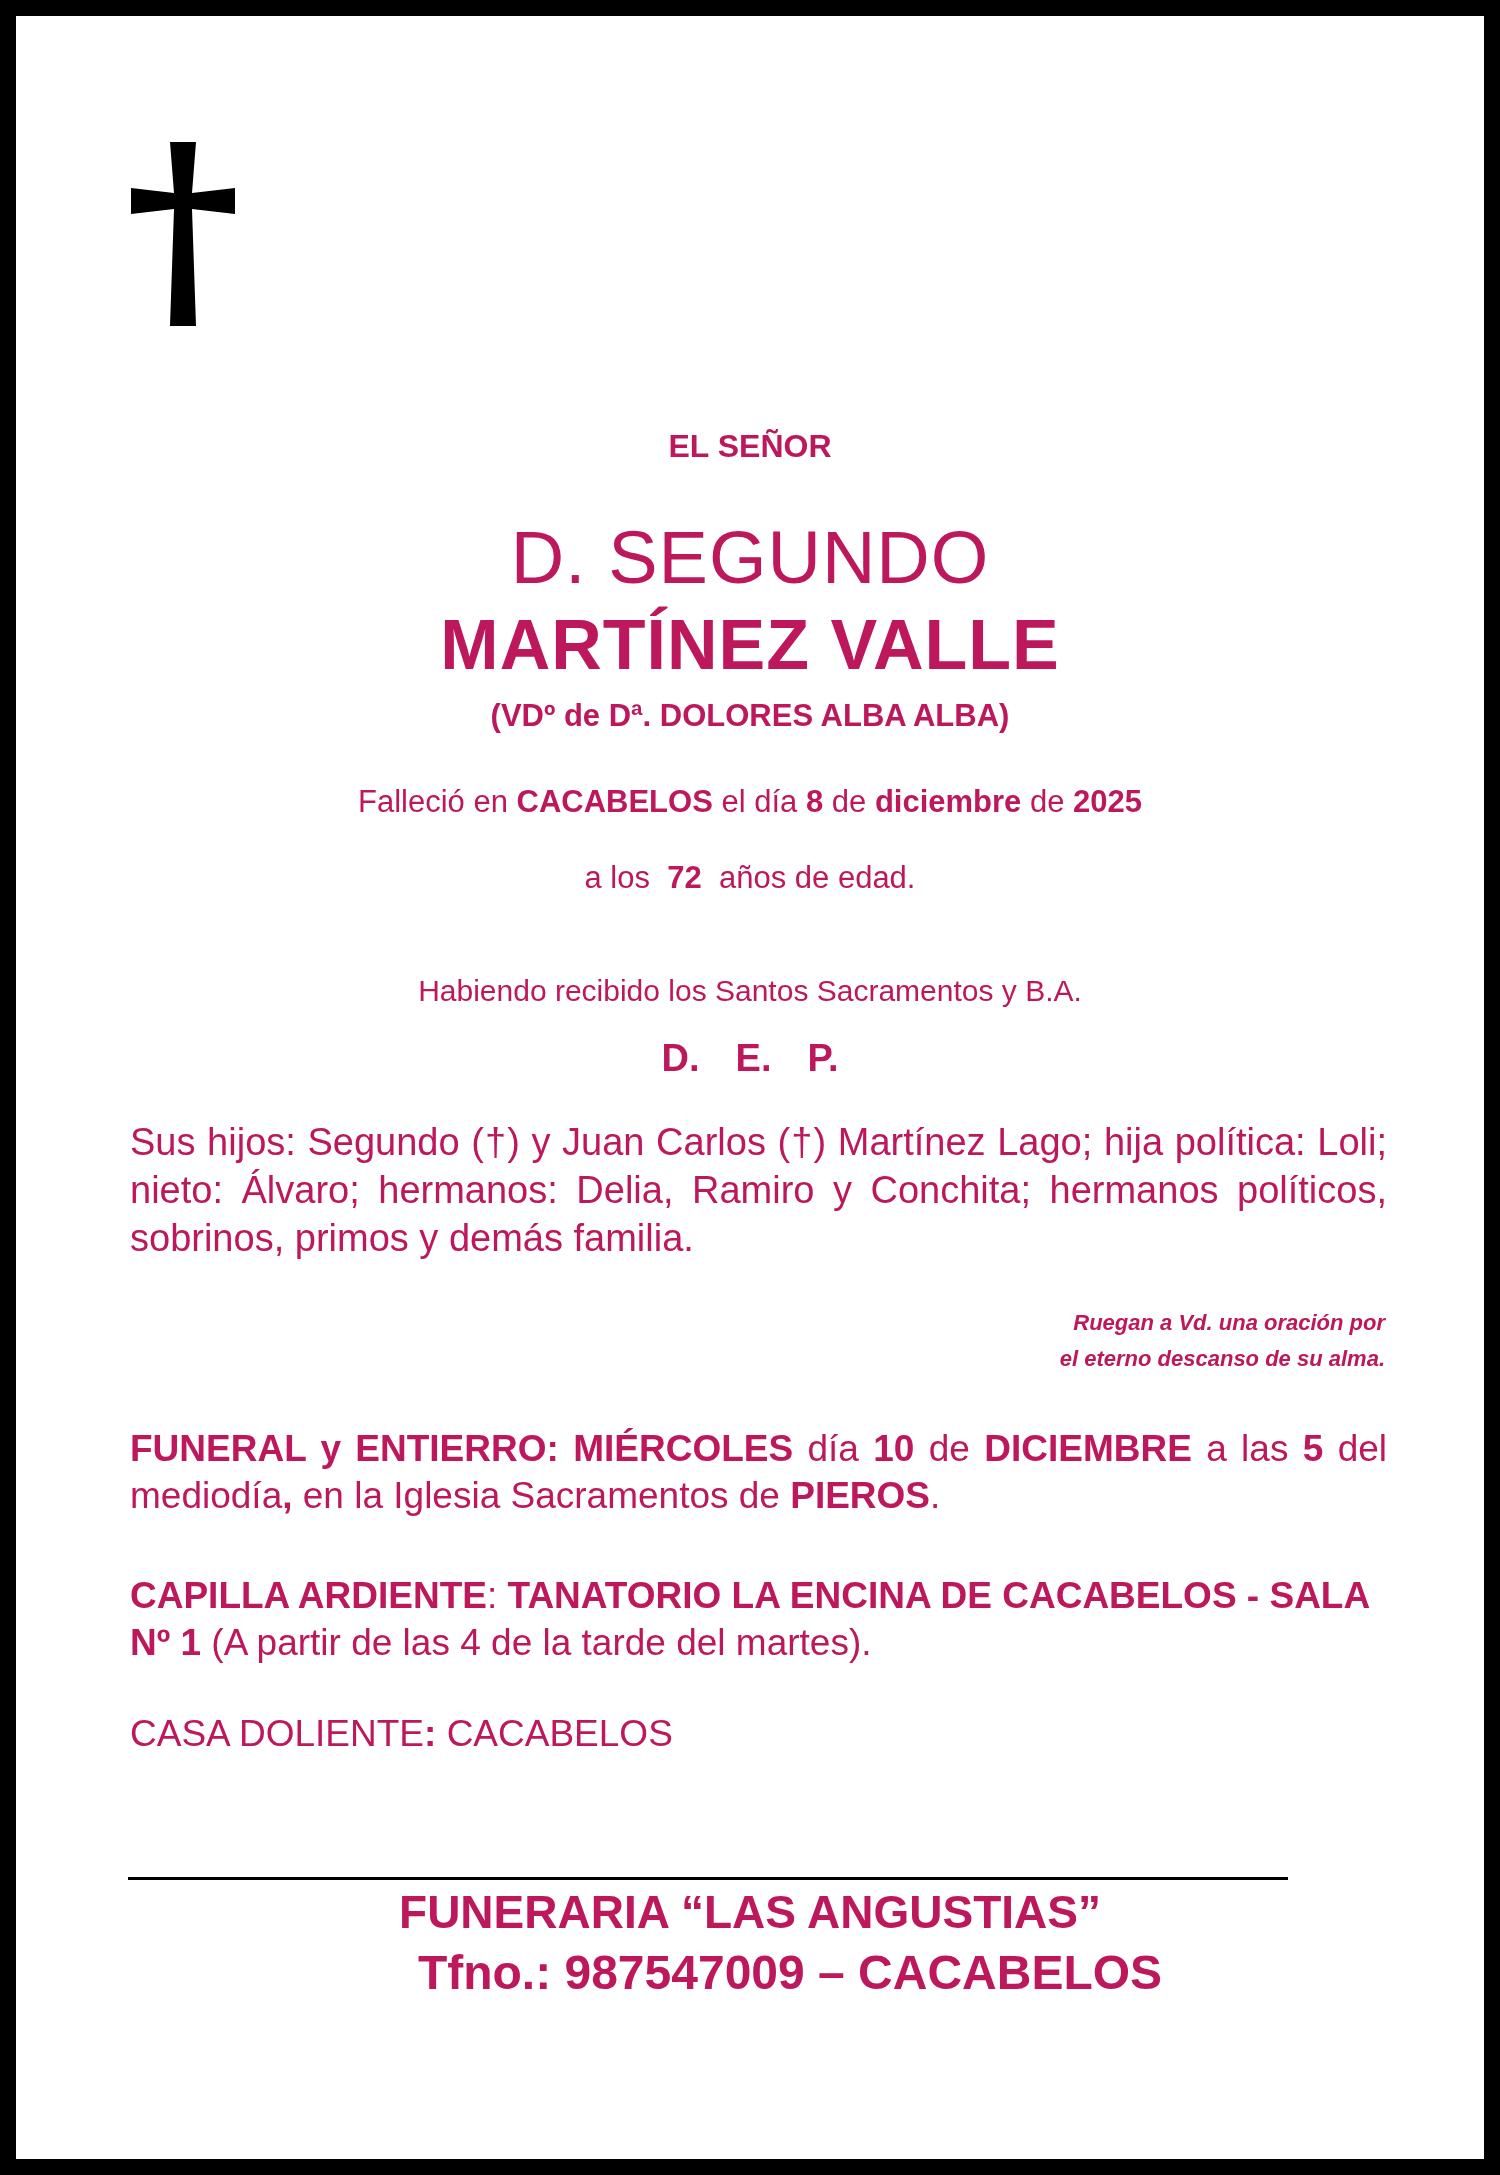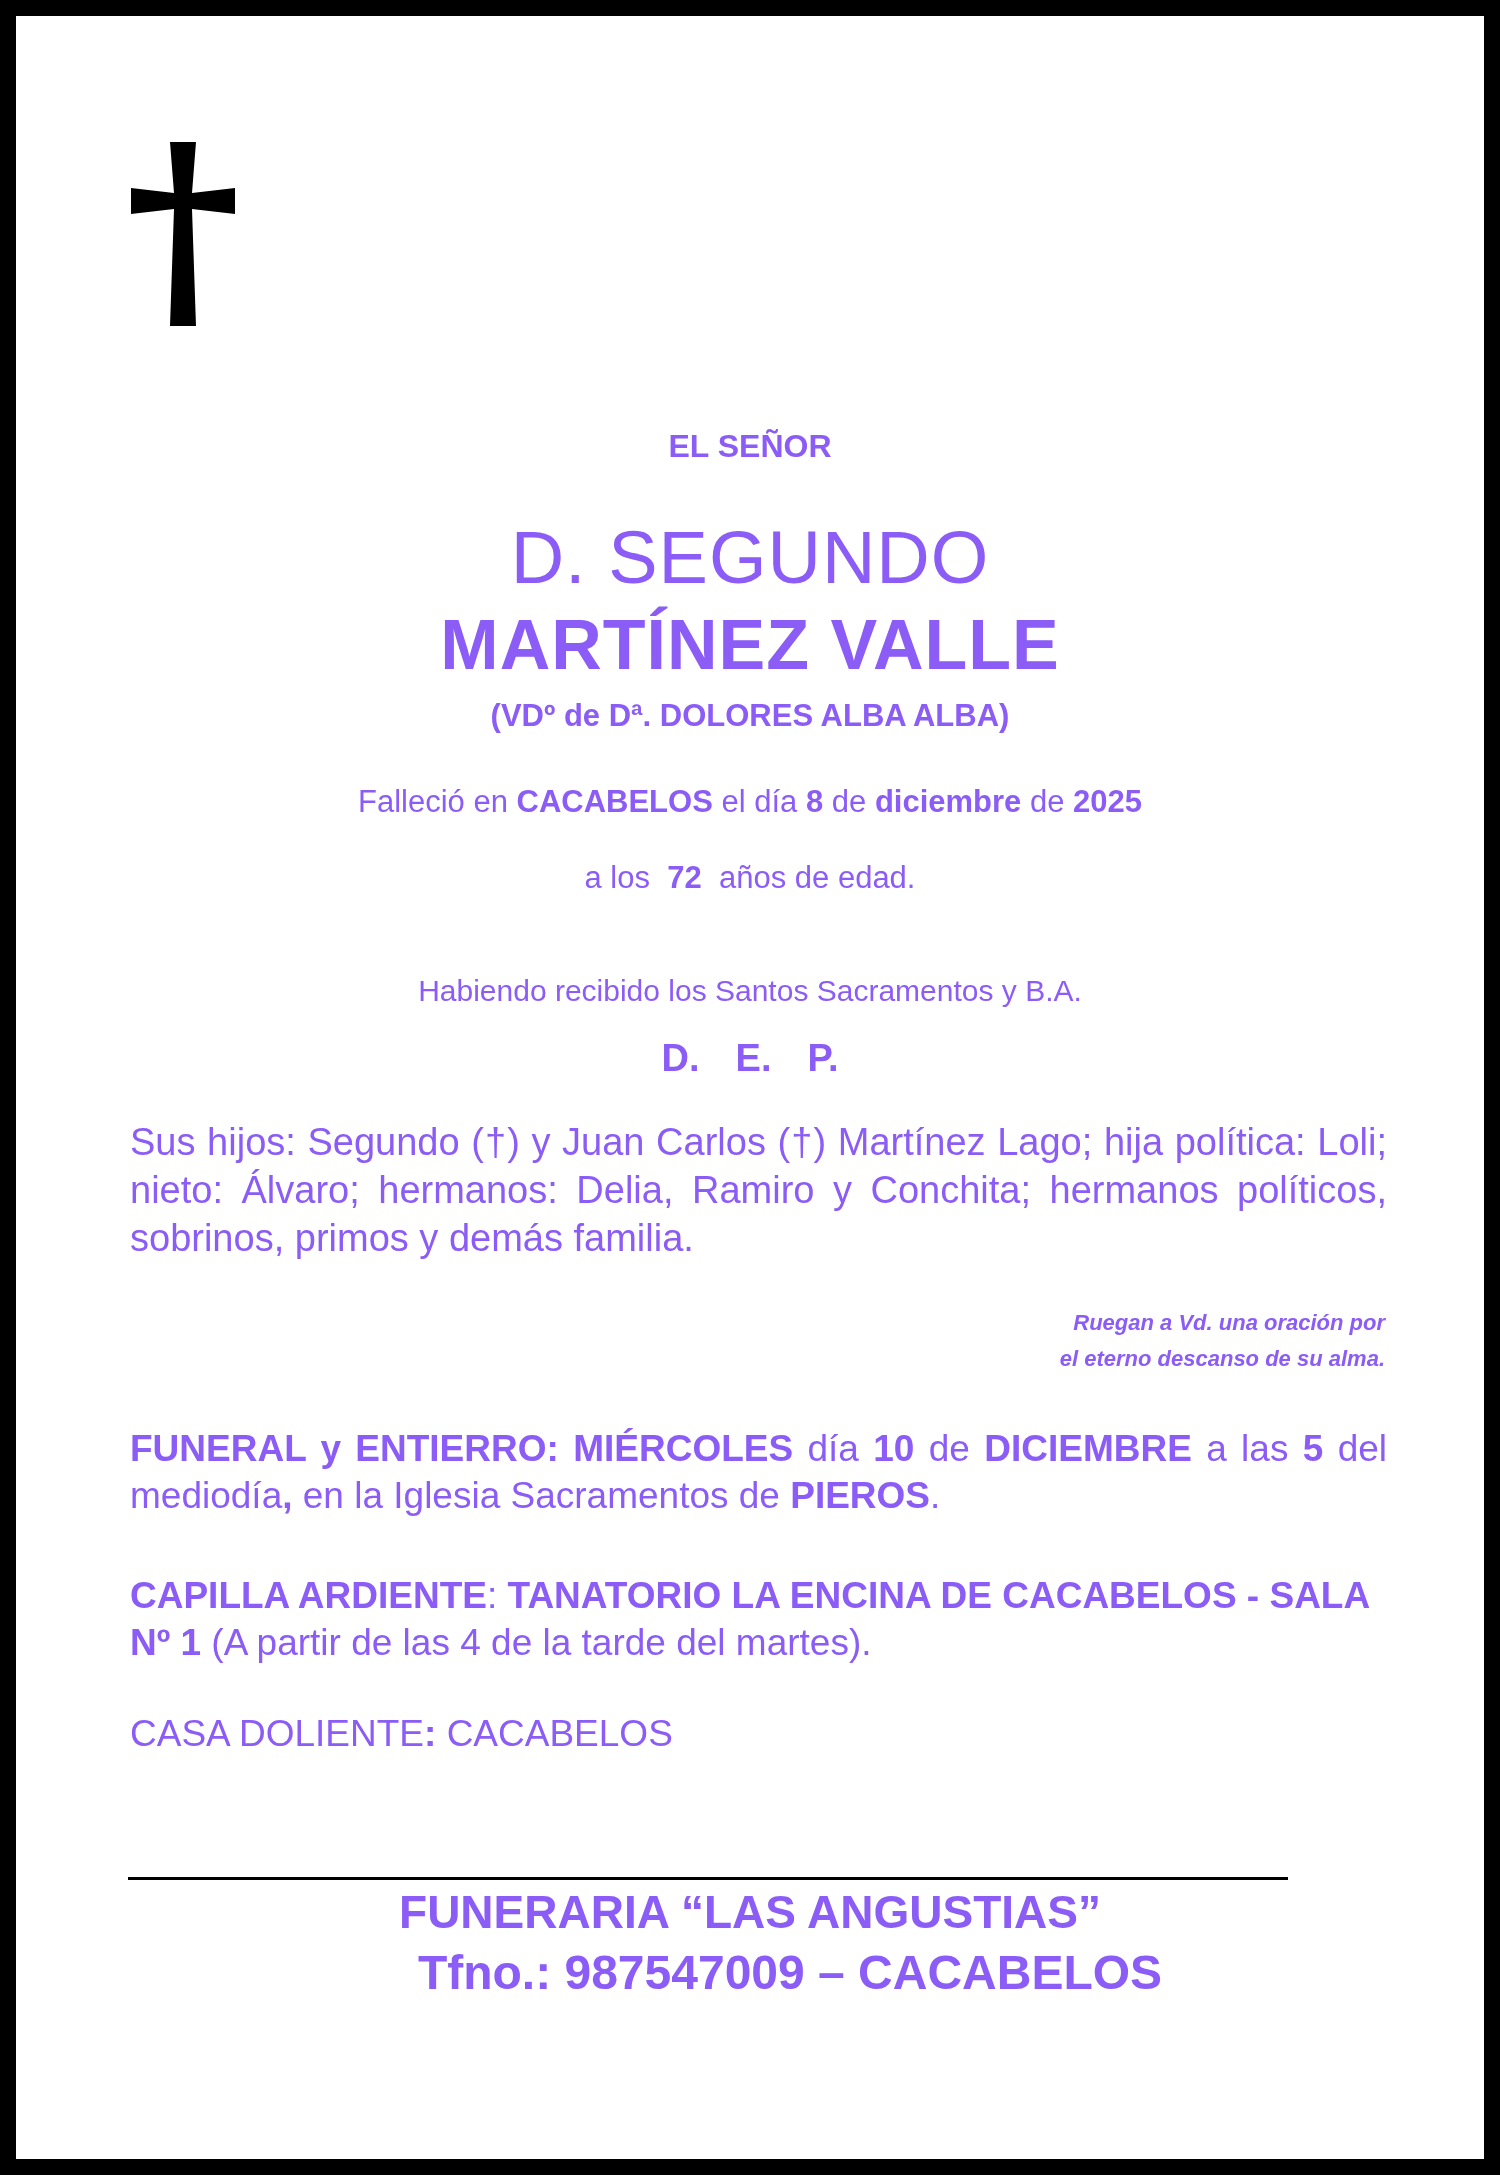--- a/index.html
+++ b/index.html
@@ -1,21 +1,21 @@
 <!DOCTYPE html>
 <html><head>
 <meta charset="utf-8">
 <style>
   html, body { margin: 0; padding: 0; background: #ffffff; }
   body { width: 1500px; height: 2175px; position: relative; overflow: hidden; }
   .frame {
     position: absolute; left: 0; top: 0; width: 1500px; height: 2175px;
     box-sizing: border-box; border: 16px solid #000000; background: #ffffff;
   }
-  .sans { font-family: "Liberation Sans", "DejaVu Sans", sans-serif; color: #8b5cf6; }
+  .sans { font-family: "Liberation Sans", "DejaVu Sans", sans-serif; color: #be185d; }
   .cross { position: absolute; left: 131px; top: 140px; width: 108px; height: 188px; }
   .center { position: absolute; left: 0; width: 1500px; text-align: center; }
   .el-senor { top: 428px; font-size: 32px; font-weight: bold; }
   .name1 { top: 515px; font-size: 74px; font-weight: normal; letter-spacing: 1px; }
   .name2 { top: 605px; font-size: 70px; font-weight: bold; letter-spacing: 1px; }
   .widow { top: 698px; font-size: 31px; font-weight: bold; }
   .fallecio { top: 784px; font-size: 31px; }
   .edad { top: 860px; font-size: 31px; }
   .sacramentos { top: 950px; font-size: 30px; margin-top: 24px; }
   .dep { top: 1037px; font-size: 38px; font-weight: bold; word-spacing: 30px; }

